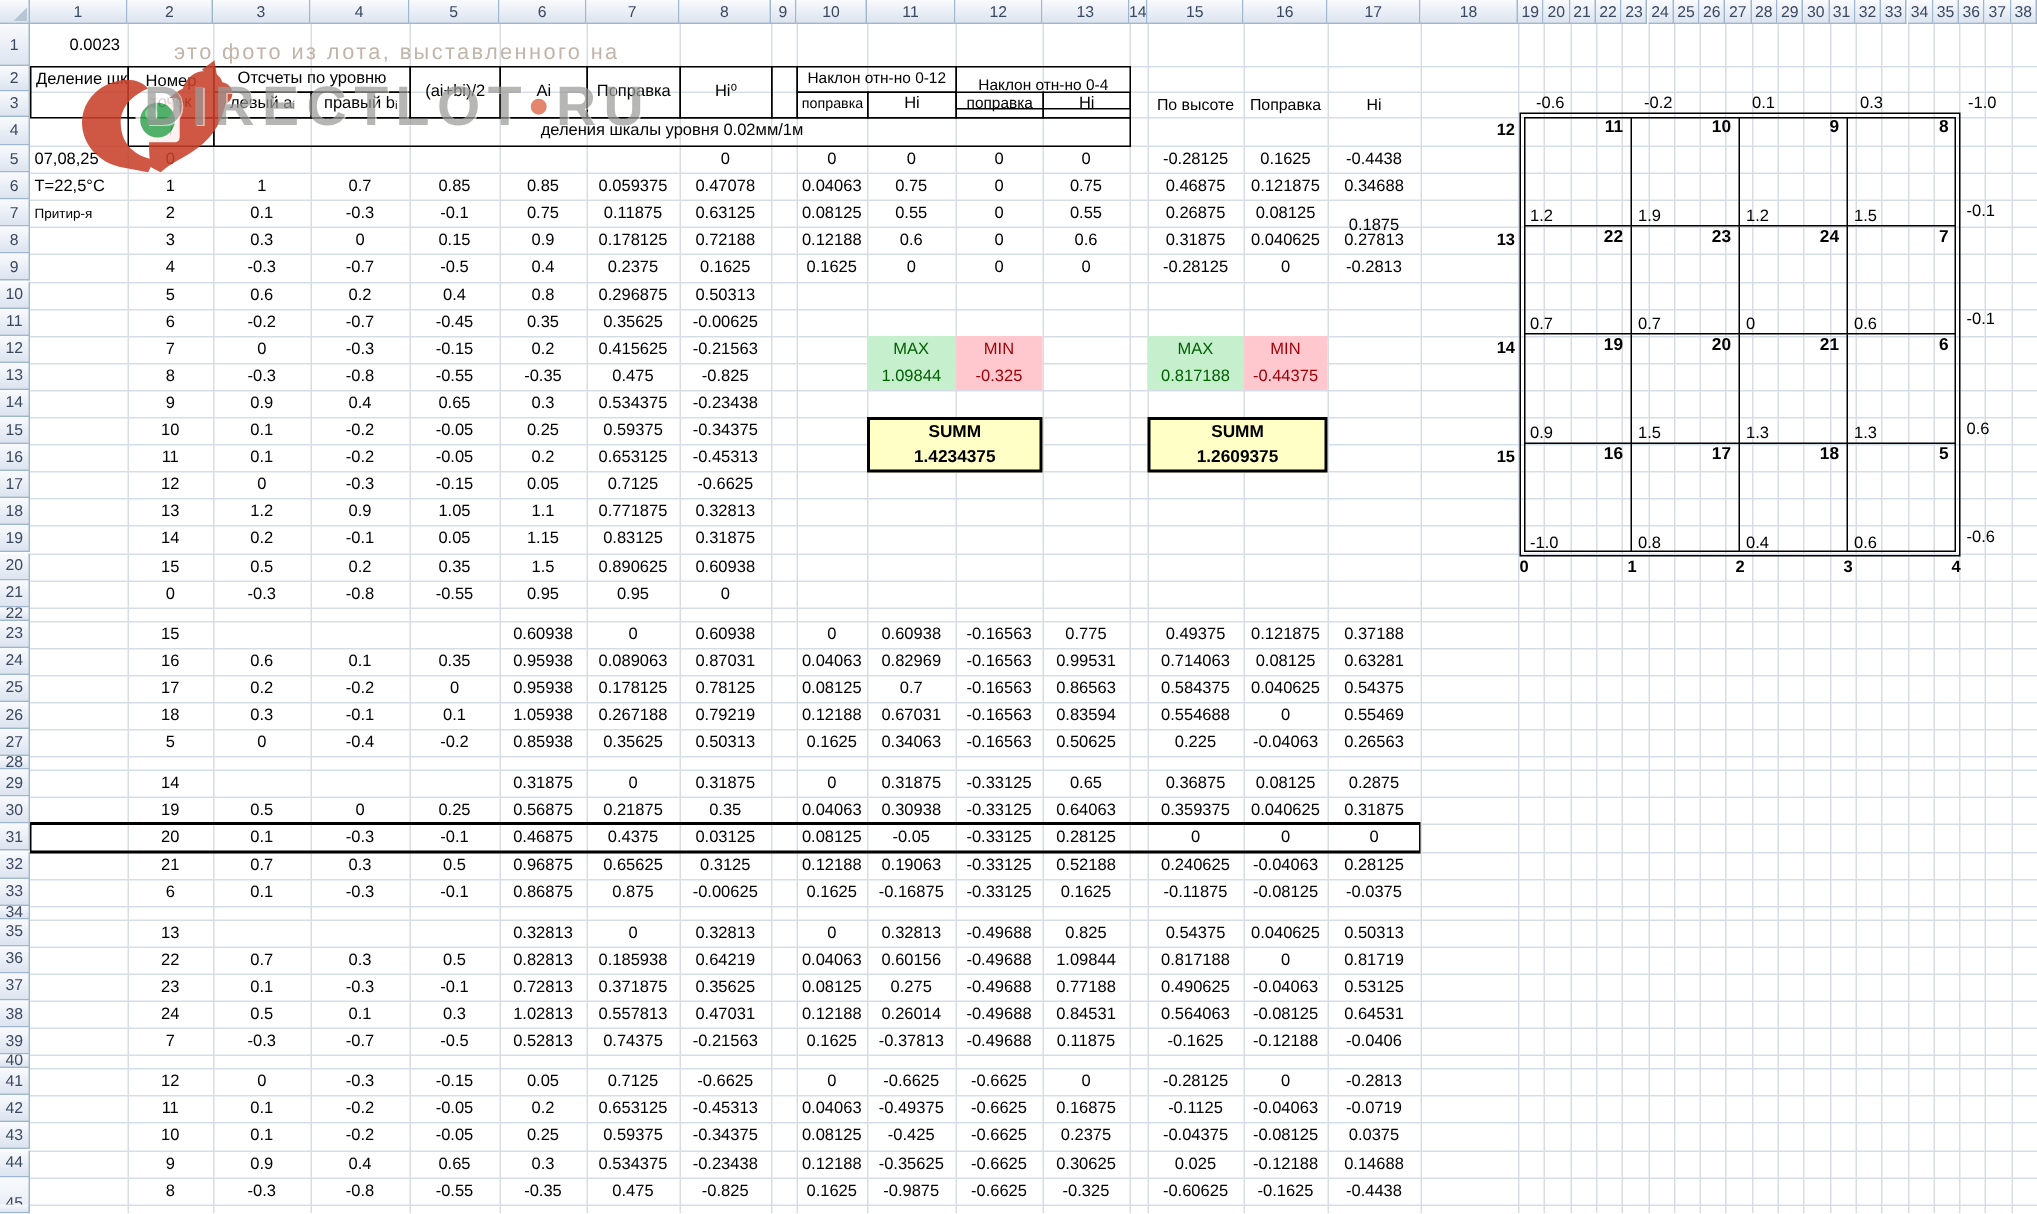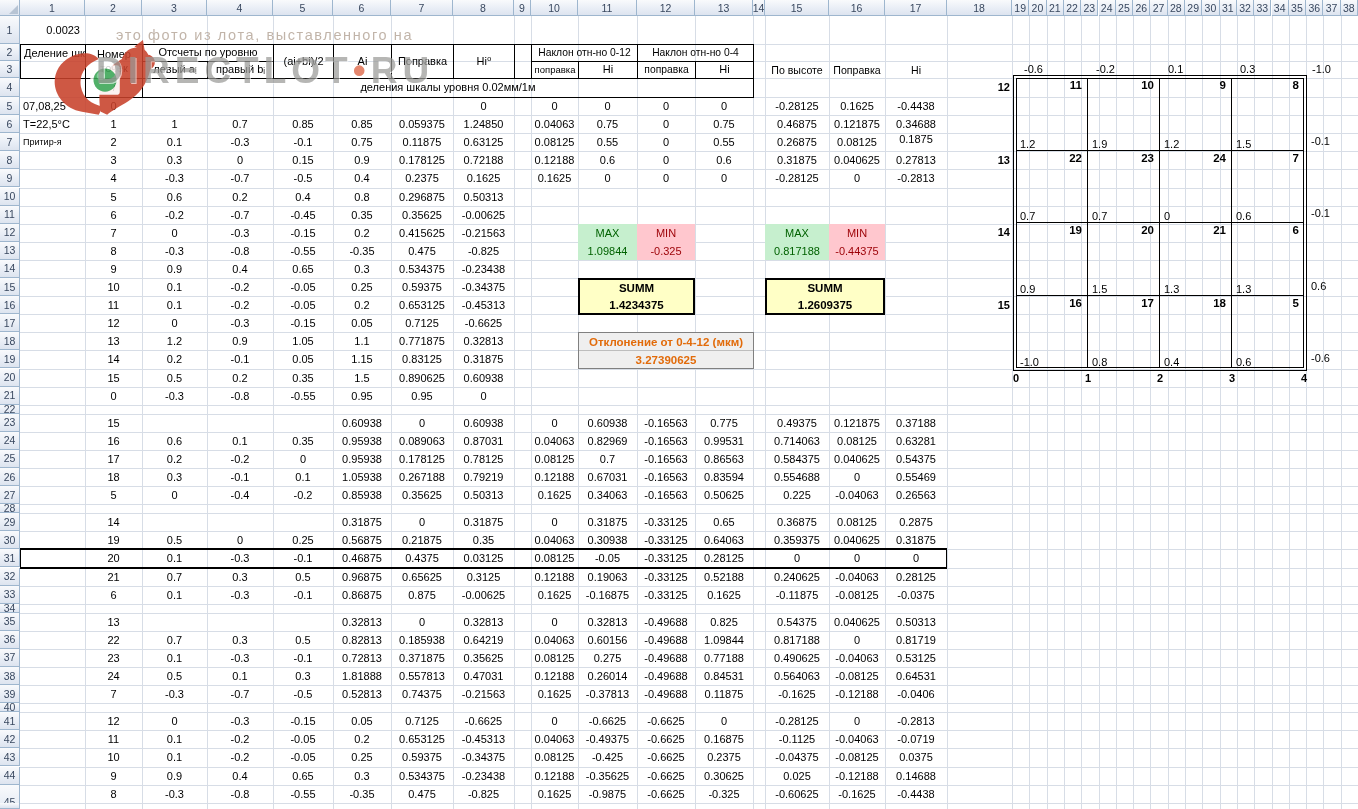--- a/index.html
+++ b/index.html
@@ -256,21 +256,21 @@
       <div class="cell" style="left: 765px; top: 97px; width: 64px; height: 18.1px;">-0.28125</div>
       <div class="cell" style="left: 829px; top: 97px; width: 56px; height: 18.1px;">0.1625</div>
       <div class="cell" style="left: 885px; top: 97px; width: 62px; height: 18.1px;">-0.4438</div>
       <div class="cell l" style="left: 20px; top: 115.1px; width: 65px; height: 18.1px;">Т=22,5°С</div>
       <div class="cell" style="left: 85px; top: 115.1px; width: 57px; height: 18.1px;">1</div>
       <div class="cell" style="left: 142px; top: 115.1px; width: 65px; height: 18.1px;">1</div>
       <div class="cell" style="left: 207px; top: 115.1px; width: 66px; height: 18.1px;">0.7</div>
       <div class="cell" style="left: 273px; top: 115.1px; width: 60px; height: 18.1px;">0.85</div>
       <div class="cell" style="left: 333px; top: 115.1px; width: 58px; height: 18.1px;">0.85</div>
       <div class="cell" style="left: 391px; top: 115.1px; width: 62px; height: 18.1px;">0.059375</div>
-      <div class="cell" style="left: 453px; top: 115.1px; width: 61px; height: 18.1px;">1.24850</div>
+      <div class="cell" style="left: 453px; top: 115.1px; width: 61px; height: 18.1px;">0.47078</div>
       <div class="cell" style="left: 531px; top: 115.1px; width: 47px; height: 18.1px;">0.04063</div>
       <div class="cell" style="left: 578px; top: 115.1px; width: 59px; height: 18.1px;">0.75</div>
       <div class="cell" style="left: 637px; top: 115.1px; width: 58px; height: 18.1px;">0</div>
       <div class="cell" style="left: 695px; top: 115.1px; width: 58px; height: 18.1px;">0.75</div>
       <div class="cell" style="left: 765px; top: 115.1px; width: 64px; height: 18.1px;">0.46875</div>
       <div class="cell" style="left: 829px; top: 115.1px; width: 56px; height: 18.1px;">0.121875</div>
       <div class="cell" style="left: 885px; top: 115.1px; width: 62px; height: 18.1px;">0.34688</div>
       <div class="cell l s" style="left: 20px; top: 133.2px; width: 65px; height: 18.1px;">Притир-я</div>
       <div class="cell" style="left: 85px; top: 133.2px; width: 57px; height: 18.1px;">2</div>
       <div class="cell" style="left: 142px; top: 133.2px; width: 65px; height: 18.1px;">0.1</div>
@@ -278,21 +278,21 @@
       <div class="cell" style="left: 273px; top: 133.2px; width: 60px; height: 18.1px;">-0.1</div>
       <div class="cell" style="left: 333px; top: 133.2px; width: 58px; height: 18.1px;">0.75</div>
       <div class="cell" style="left: 391px; top: 133.2px; width: 62px; height: 18.1px;">0.11875</div>
       <div class="cell" style="left: 453px; top: 133.2px; width: 61px; height: 18.1px;">0.63125</div>
       <div class="cell" style="left: 531px; top: 133.2px; width: 47px; height: 18.1px;">0.08125</div>
       <div class="cell" style="left: 578px; top: 133.2px; width: 59px; height: 18.1px;">0.55</div>
       <div class="cell" style="left: 637px; top: 133.2px; width: 58px; height: 18.1px;">0</div>
       <div class="cell" style="left: 695px; top: 133.2px; width: 58px; height: 18.1px;">0.55</div>
       <div class="cell" style="left: 765px; top: 133.2px; width: 64px; height: 18.1px;">0.26875</div>
       <div class="cell" style="left: 829px; top: 133.2px; width: 56px; height: 18.1px;">0.08125</div>
-      <div class="cell" style="left: 885px; top: 130px; width: 62px; height: 18.1px;">0.1875</div>
+      <div class="cell" style="left: 885px; top: 141px; width: 62px; height: 18.1px;">0.1875</div>
       <div class="cell" style="left: 85px; top: 151.3px; width: 57px; height: 18.1px;">3</div>
       <div class="cell" style="left: 142px; top: 151.3px; width: 65px; height: 18.1px;">0.3</div>
       <div class="cell" style="left: 207px; top: 151.3px; width: 66px; height: 18.1px;">0</div>
       <div class="cell" style="left: 273px; top: 151.3px; width: 60px; height: 18.1px;">0.15</div>
       <div class="cell" style="left: 333px; top: 151.3px; width: 58px; height: 18.1px;">0.9</div>
       <div class="cell" style="left: 391px; top: 151.3px; width: 62px; height: 18.1px;">0.178125</div>
       <div class="cell" style="left: 453px; top: 151.3px; width: 61px; height: 18.1px;">0.72188</div>
       <div class="cell" style="left: 531px; top: 151.3px; width: 47px; height: 18.1px;">0.12188</div>
       <div class="cell" style="left: 578px; top: 151.3px; width: 59px; height: 18.1px;">0.6</div>
       <div class="cell" style="left: 637px; top: 151.3px; width: 58px; height: 18.1px;">0</div>
@@ -576,21 +576,21 @@
       <div class="cell" style="left: 578px; top: 648.9px; width: 59px; height: 18.1px;">0.275</div>
       <div class="cell" style="left: 637px; top: 648.9px; width: 58px; height: 18.1px;">-0.49688</div>
       <div class="cell" style="left: 695px; top: 648.9px; width: 58px; height: 18.1px;">0.77188</div>
       <div class="cell" style="left: 765px; top: 648.9px; width: 64px; height: 18.1px;">0.490625</div>
       <div class="cell" style="left: 829px; top: 648.9px; width: 56px; height: 18.1px;">-0.04063</div>
       <div class="cell" style="left: 885px; top: 648.9px; width: 62px; height: 18.1px;">0.53125</div>
       <div class="cell" style="left: 85px; top: 667px; width: 57px; height: 18.1px;">24</div>
       <div class="cell" style="left: 142px; top: 667px; width: 65px; height: 18.1px;">0.5</div>
       <div class="cell" style="left: 207px; top: 667px; width: 66px; height: 18.1px;">0.1</div>
       <div class="cell" style="left: 273px; top: 667px; width: 60px; height: 18.1px;">0.3</div>
-      <div class="cell" style="left: 333px; top: 667px; width: 58px; height: 18.1px;">1.81888</div>
+      <div class="cell" style="left: 333px; top: 667px; width: 58px; height: 18.1px;">1.02813</div>
       <div class="cell" style="left: 391px; top: 667px; width: 62px; height: 18.1px;">0.557813</div>
       <div class="cell" style="left: 453px; top: 667px; width: 61px; height: 18.1px;">0.47031</div>
       <div class="cell" style="left: 531px; top: 667px; width: 47px; height: 18.1px;">0.12188</div>
       <div class="cell" style="left: 578px; top: 667px; width: 59px; height: 18.1px;">0.26014</div>
       <div class="cell" style="left: 637px; top: 667px; width: 58px; height: 18.1px;">-0.49688</div>
       <div class="cell" style="left: 695px; top: 667px; width: 58px; height: 18.1px;">0.84531</div>
       <div class="cell" style="left: 765px; top: 667px; width: 64px; height: 18.1px;">0.564063</div>
       <div class="cell" style="left: 829px; top: 667px; width: 56px; height: 18.1px;">-0.08125</div>
       <div class="cell" style="left: 885px; top: 667px; width: 62px; height: 18.1px;">0.64531</div>
       <div class="cell" style="left: 85px; top: 685.1px; width: 57px; height: 18.1px;">7</div>
@@ -686,43 +686,39 @@
   <div class="hb" style="left:142px;top:61px;width:66px;height:18px">левый aᵢ</div>
   <div class="hb" style="left:207px;top:61px;width:67px;height:18px">правый bᵢ</div>
   <div class="hb" style="left:273px;top:44px;width:61px;height:35px">(ai+bi)/2</div>
   <div class="hb" style="left:333px;top:44px;width:59px;height:35px">Ai</div>
   <div class="hb" style="left:391px;top:44px;width:63px;height:35px">Поправка</div>
   <div class="hb" style="left:453px;top:44px;width:62px;height:35px">Hi⁰</div>
   <div class="hb" style="left:514px;top:44px;width:18px;height:35px"></div>
   <div class="hb f10" style="left:531px;top:44px;width:107px;height:18px">Наклон отн-но 0-12</div>
   <div class="hb f9" style="left:531px;top:61px;width:48px;height:18px">поправка</div>
   <div class="hb" style="left:578px;top:61px;width:60px;height:18px">Hi</div>
-  <div class="hb f10" style="left:637px;top:44px;width:117px;height:18px">Наклон отн-но 0-4</div>
+  <div class="hb f10" style="left:637px;top:44px;width:117px;height:29px">Наклон отн-но 0-4</div>
   <div class="hb f10" style="left:637px;top:61px;width:59px;height:18px">поправка</div>
   <div class="hb" style="left:695px;top:61px;width:59px;height:18px">Hi</div>
   <div class="hb it" style="left:85px;top:78px;width:58px;height:20px">i</div>
   <div class="hb" style="left:142px;top:78px;width:612px;height:20px">деления шкалы уровня 0.02мм/1м</div>
 
   <div class="hp" style="left:765px;top:61px;width:64px;height:18px">По высоте</div>
   <div class="hp" style="left:829px;top:61px;width:56px;height:18px">Поправка</div>
   <div class="hp" style="left:885px;top:61px;width:62px;height:18px">Hi</div>
 
   <div class="summ" style="left:578px;top:278px;width:117px;height:37px">
     <div>SUMM</div>
     <div>1.4234375</div>
   </div>
   <div class="summ" style="left:765px;top:278px;width:120px;height:37px">
     <div>SUMM</div>
     <div>1.2609375</div>
   </div>
 
-  <div class="obox" style="left:578px;top:332px;width:176px;height:37px">
-    <div style="color:#E26B0A">Отклонение от 0-4-12 (мкм)</div>
-    <div style="color:#E26B0A">3.27390625</div>
-  </div>
 
   <div id="diagram">
       <div class="dgframe" style="left: 1016px; top: 78px; width: 288px; height: 290px;"></div>
       <div class="dgcell" style="left: 1016px; top: 78px; width: 72px; height: 72.5px; border-right: 1.2px solid rgb(0, 0, 0); border-bottom: 1.2px solid rgb(0, 0, 0); box-sizing: border-box; z-index: 5;">
         <div class="pt">11</div>
         <div class="val">1.2</div>
       </div>
       <div class="dgcell" style="left: 1088px; top: 78px; width: 72px; height: 72.5px; border-right: 1.2px solid rgb(0, 0, 0); border-bottom: 1.2px solid rgb(0, 0, 0); box-sizing: border-box; z-index: 5;">
         <div class="pt">10</div>
         <div class="val">1.9</div>

